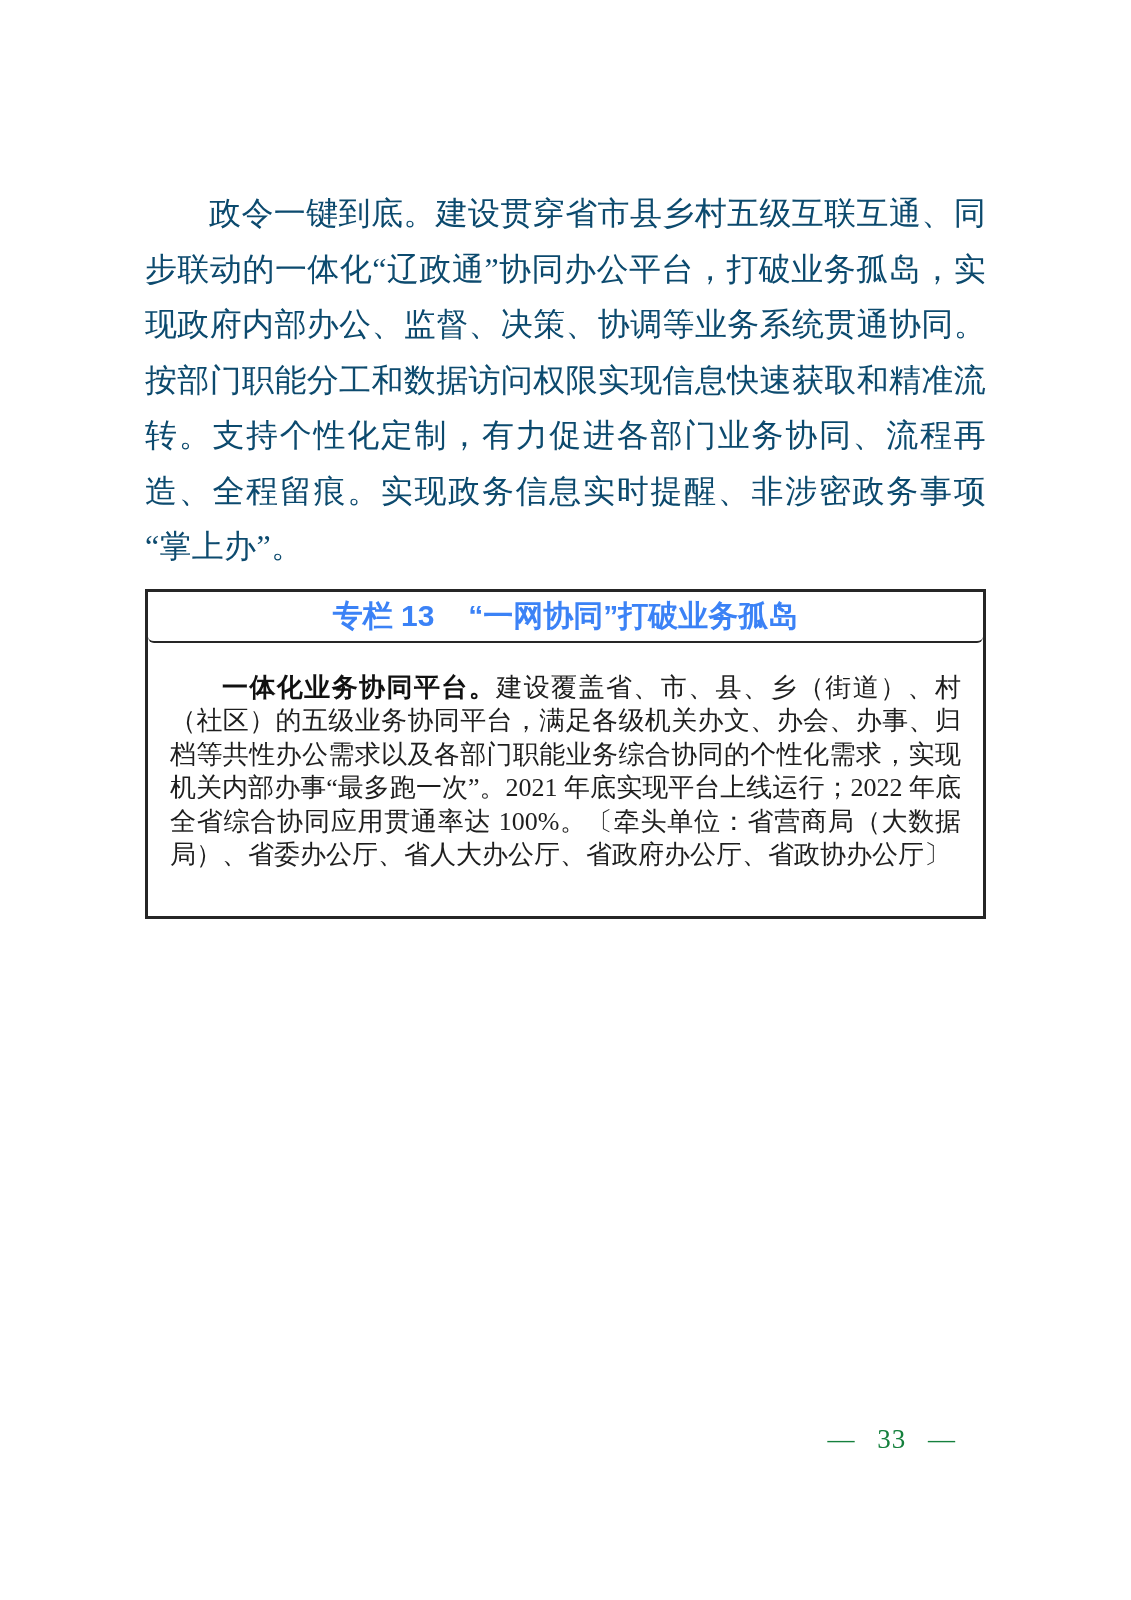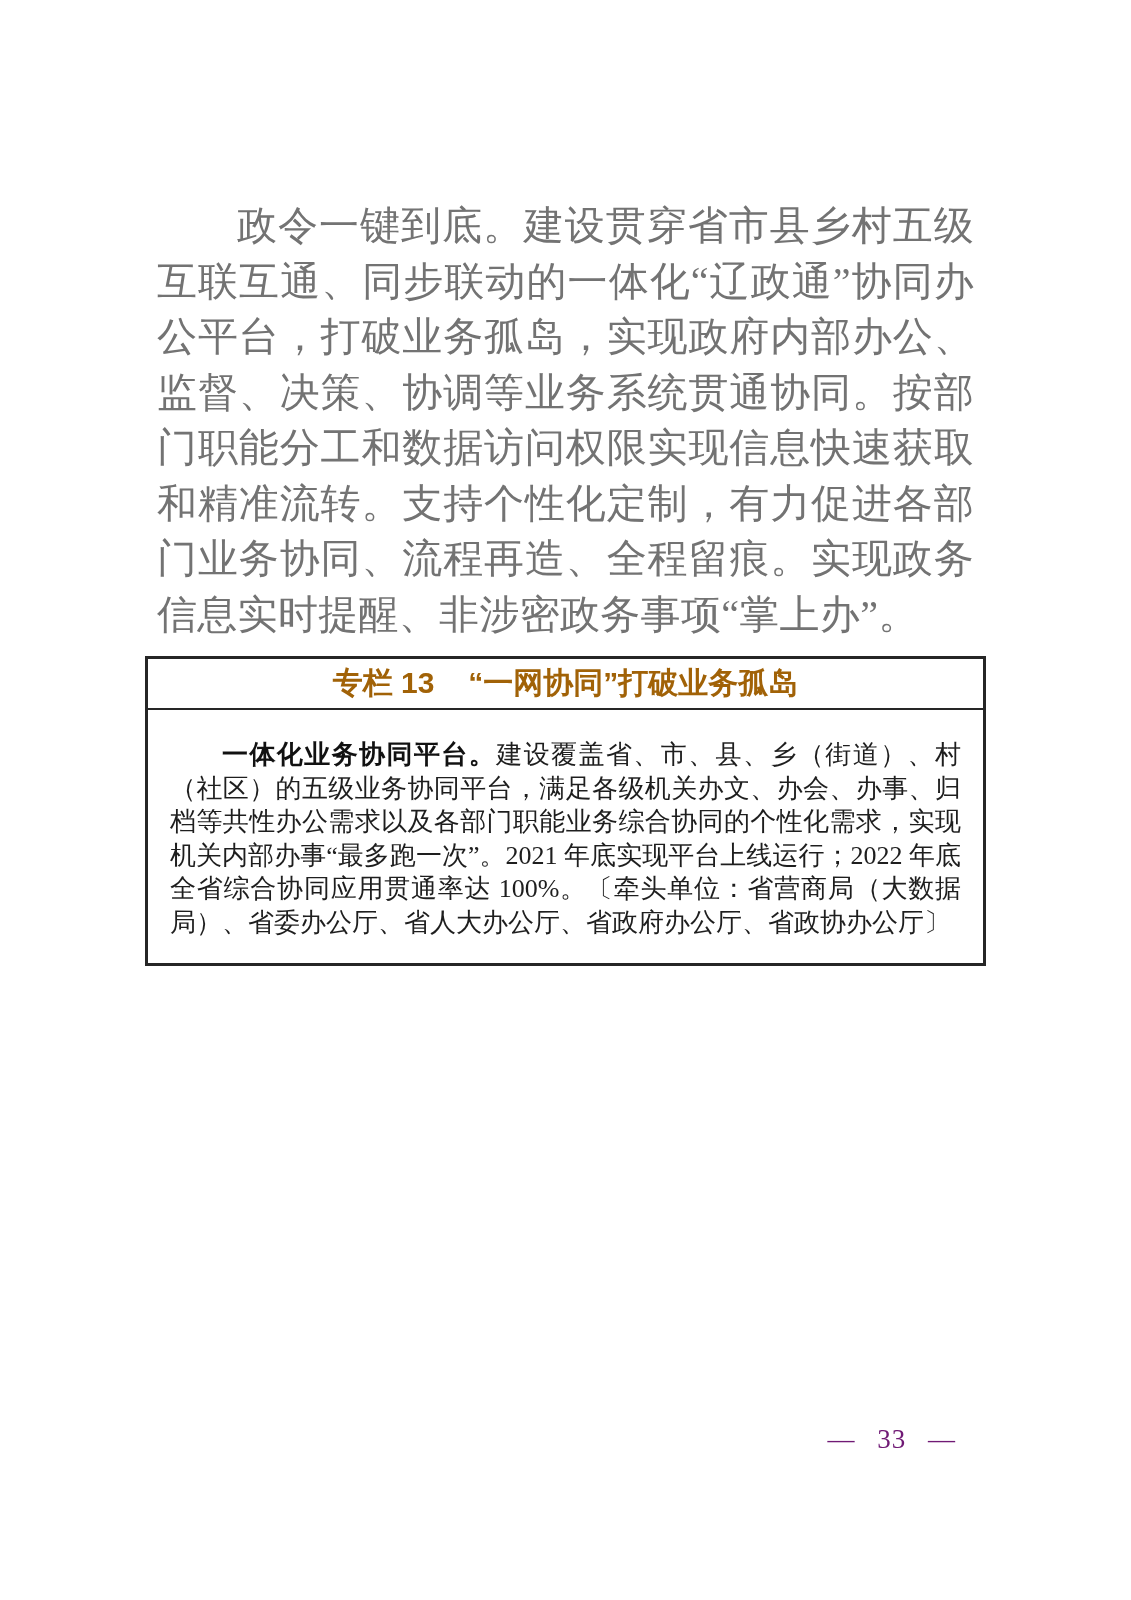--- a/index.html
+++ b/index.html
@@ -16,72 +16,73 @@
     font-family: "Liberation Serif", "DejaVu Serif", serif;
     color: #1e1e1e;
   }
   .content {
     position: absolute;
     left: 145px;
     top: 186px;
     width: 841px;
   }
   p.para {
-    margin: 12px;
-    font-size: 40px;
+    margin: 0;
+    font-size: 32px;
     line-height: 55.5px;
     text-align: justify;
     text-justify: inter-character;
     text-indent: 2em;
     letter-spacing: 0.3px;
-    color: #737373;
+    color: #0c4a6e;
   }
   .callout {
     margin-top: 14px;
     border: 3px solid #262626;
     background: #ffffff;
   }
   .callout-header {
     height: 49px;
     border-bottom: 2px solid #262626;
     display: flex;
     align-items: center;
     justify-content: center;
     font-family: "Liberation Sans", "DejaVu Sans", sans-serif;
     font-weight: bold;
     font-size: 30px;
-    color: #a16207;
+    color: #3b82f6;
+    border-radius: 6px;
   }
   .callout-header .gap {
     display: inline-block;
     width: 34px;
   }
   .callout-body {
-    padding: 28px 22px 24px 22px;
+    padding: 28px 22px 44px 22px;
   }
   .callout-body p {
     margin: 0;
     font-size: 26px;
     line-height: 33.5px;
     text-align: justify;
     text-justify: inter-character;
     text-indent: 2em;
     color: #1e1e1e;
   }
   .callout-body .lead {
     font-family: "Liberation Sans", "DejaVu Sans", sans-serif;
     font-weight: bold;
     color: #111111;
   }
   .footer {
     position: absolute;
     top: 1424px;
     right: 175px;
     font-size: 27px;
-    color: #701a75;
+    color: #15803d;
     word-spacing: 14px;
     letter-spacing: 1px;
   }
 </style>
 </head>
 <body>
 
 <div class="page">
   <div class="content">
 

